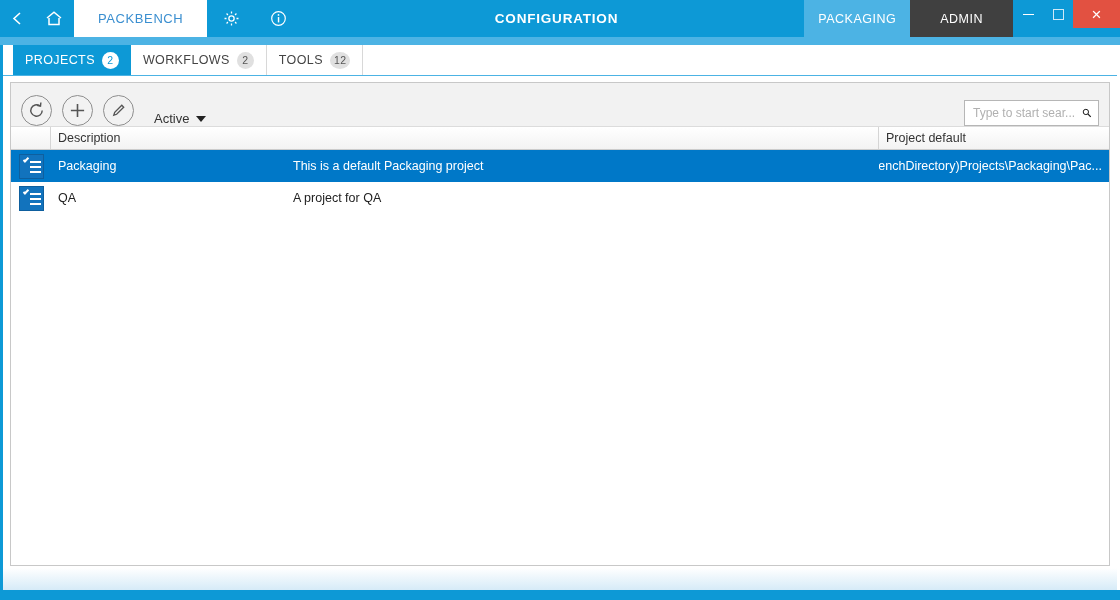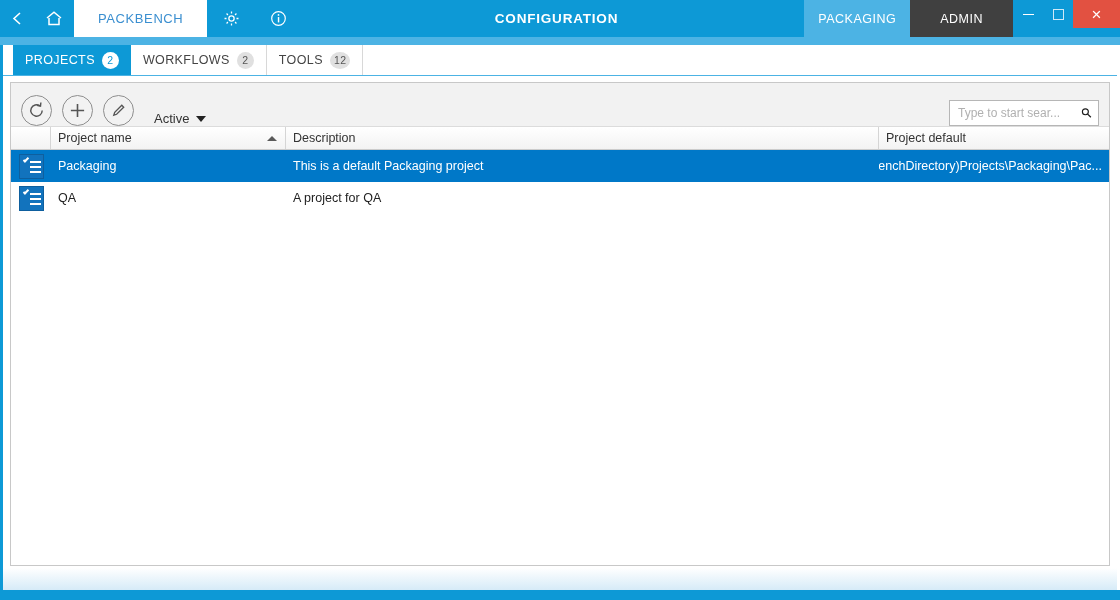--- a/index.html
+++ b/index.html
@@ -240,21 +240,21 @@
   }
   .caret-down {
     width: 0; height: 0;
     border-left: 5px solid transparent;
     border-right: 5px solid transparent;
     border-top: 6px solid #222222;
   }
 
   .search-wrap {
     margin-left: auto;
-    width: 150px;
+    width: 135px;
     height: 26px;
     border: 1px solid #b6b6b6;
     background: #ffffff;
     display: flex;
     align-items: center;
     padding: 0 6px 0 8px;
   }
   .search-input {
     flex: 1 1 auto;
     border: none;
@@ -502,24 +502,20 @@
               <circle cx="6.3" cy="6.3" r="4.3" fill="none" stroke="#1a1a1a" stroke-width="1.6"></circle>
               <path d="M9.6 9.6 L14.2 14.2" stroke="#1a1a1a" stroke-width="1.8"></path>
             </svg>
           </div>
         </div>
 
         <div class="grid">
 
           <div class="grid-head">
             <div class="hcell gutter"></div>
-            <div class="hcell c-name">
-              <span>Project name</span>
-              <span class="sort-asc"></span>
-            </div>
             <div class="hcell c-desc">
               <span>Description</span>
             </div>
             <div class="hcell c-folder">
               <span>Project default</span>
             </div>
           </div>
 
           <div class="grid-body">
 

